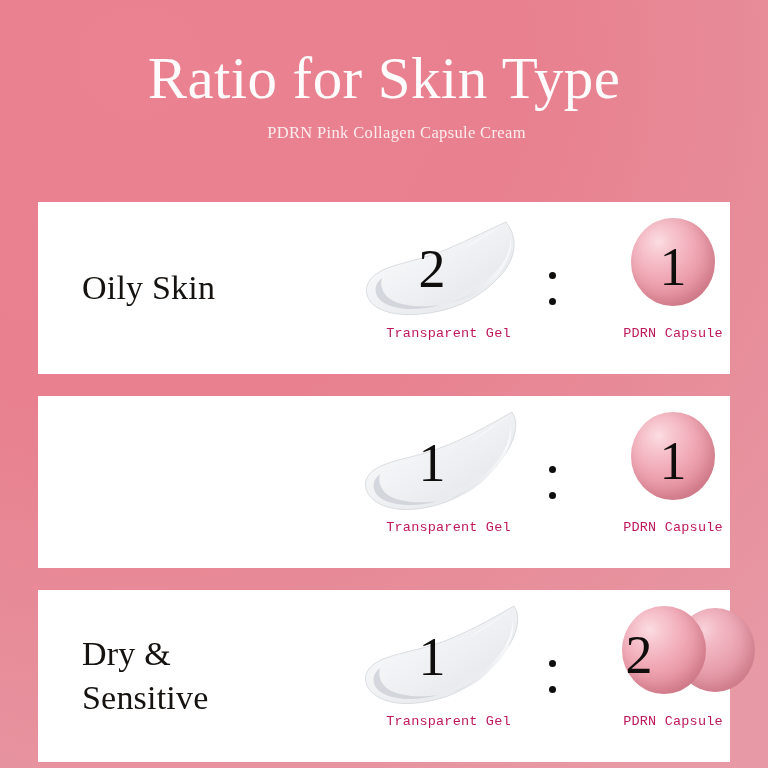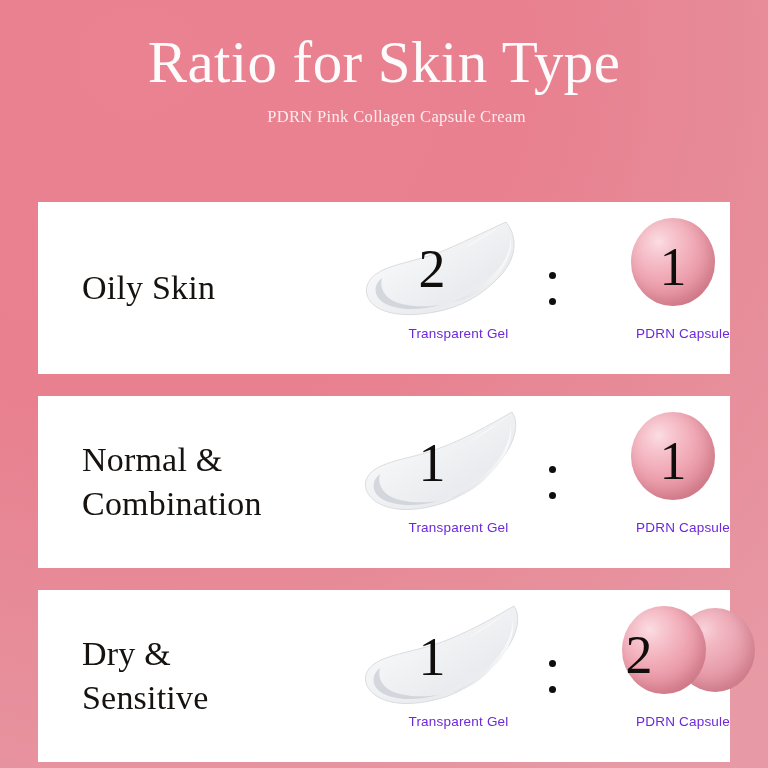--- a/index.html
+++ b/index.html
@@ -26,21 +26,21 @@
   
   .header {
     position: absolute;
     left: 0;
     top: 0;
     width: 768px;
     text-align: center;
   }
   .poster-title {
     margin: 0;
-    padding-top: 31px;
+    padding-top: 47px;
     font-family: "Liberation Serif", "DejaVu Serif", serif;
     font-weight: 400;
     font-size: 59px;
     line-height: 1.06;
     letter-spacing: 0.4px;
     color: #fdfbfb;
   }
   .poster-subtitle {
     margin: 0;
     padding-top: 13px;
@@ -107,28 +107,28 @@
 
   .visual-wrap {
     position: absolute;
     left: 0;
     top: 18px;
     width: 100%;
     height: 100px;
   }
   .part-caption {
     position: absolute;
-    left: 10px;
+    left: 0;
     top: 124px;
     width: 100%;
     text-align: center;
-    font-family: Liberation Sans, sans-serif;
+    font-family: Liberation Mono, monospace;
     font-size: 13.5px;
     letter-spacing: 0.2px;
-    color: #6d28d9;
+    color: #be185d;
   }
   .gel-block .part-caption { padding-left: 8px; }
 
   
   .gel-art {
     position: absolute;
     left: 18px;
     top: -4px;
     width: 170px;
     height: 110px;
@@ -270,22 +270,20 @@
           <div class="capsule-art single-art">
             <span class="sphere single"></span>
           </div>
           <div class="amount capsule-amount">1</div>
         </div>
         <div class="part-caption">PDRN Capsule</div>
       </div>
     </div>
 
     <div class="ratio-row">
-      <div class="skin-label">Normal &amp;
-Combination</div>
 
       <div class="gel-block">
         <div class="visual-wrap">
           <div class="gel-art">
             <svg viewBox="0 0 170 110" xmlns="http://www.w3.org/2000/svg">
               <defs>
                 <linearGradient id="g2a" x1="0" y1="0" x2="1" y2="1">
                   <stop offset="0%" stop-color="#ffffff"></stop>
                   <stop offset="35%" stop-color="#f4f5f7"></stop>
                   <stop offset="70%" stop-color="#e9ebee"></stop>

